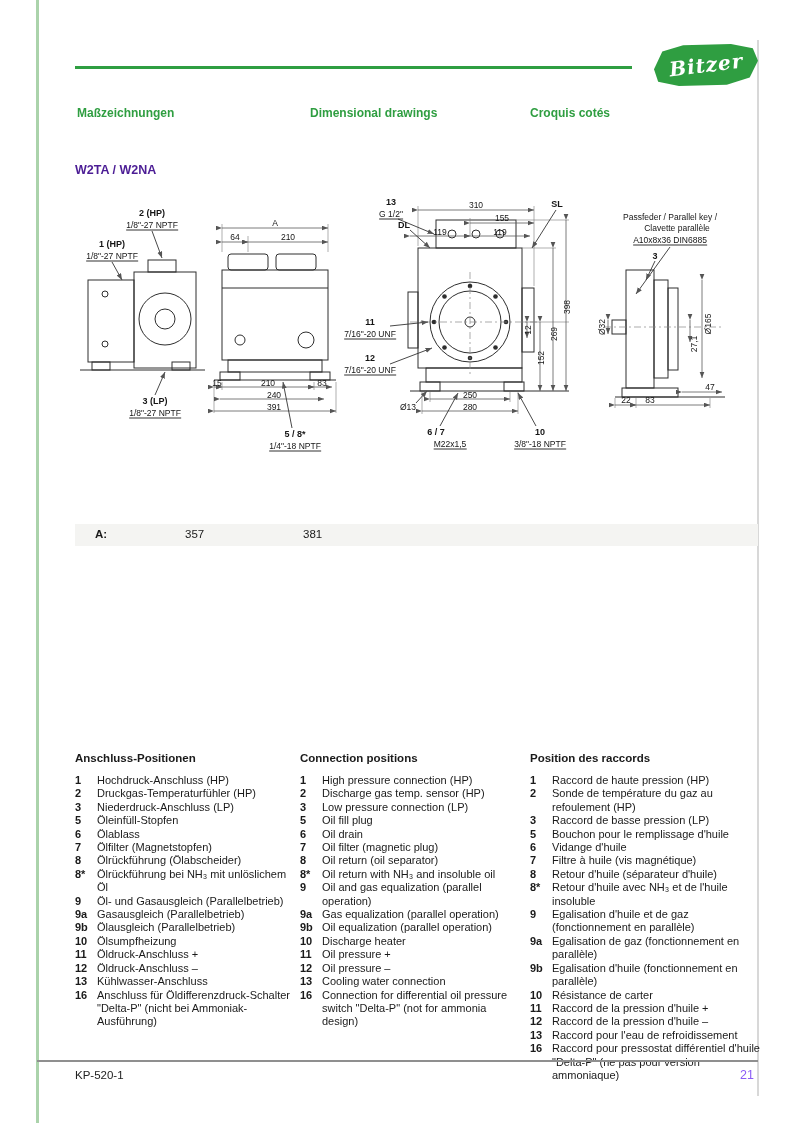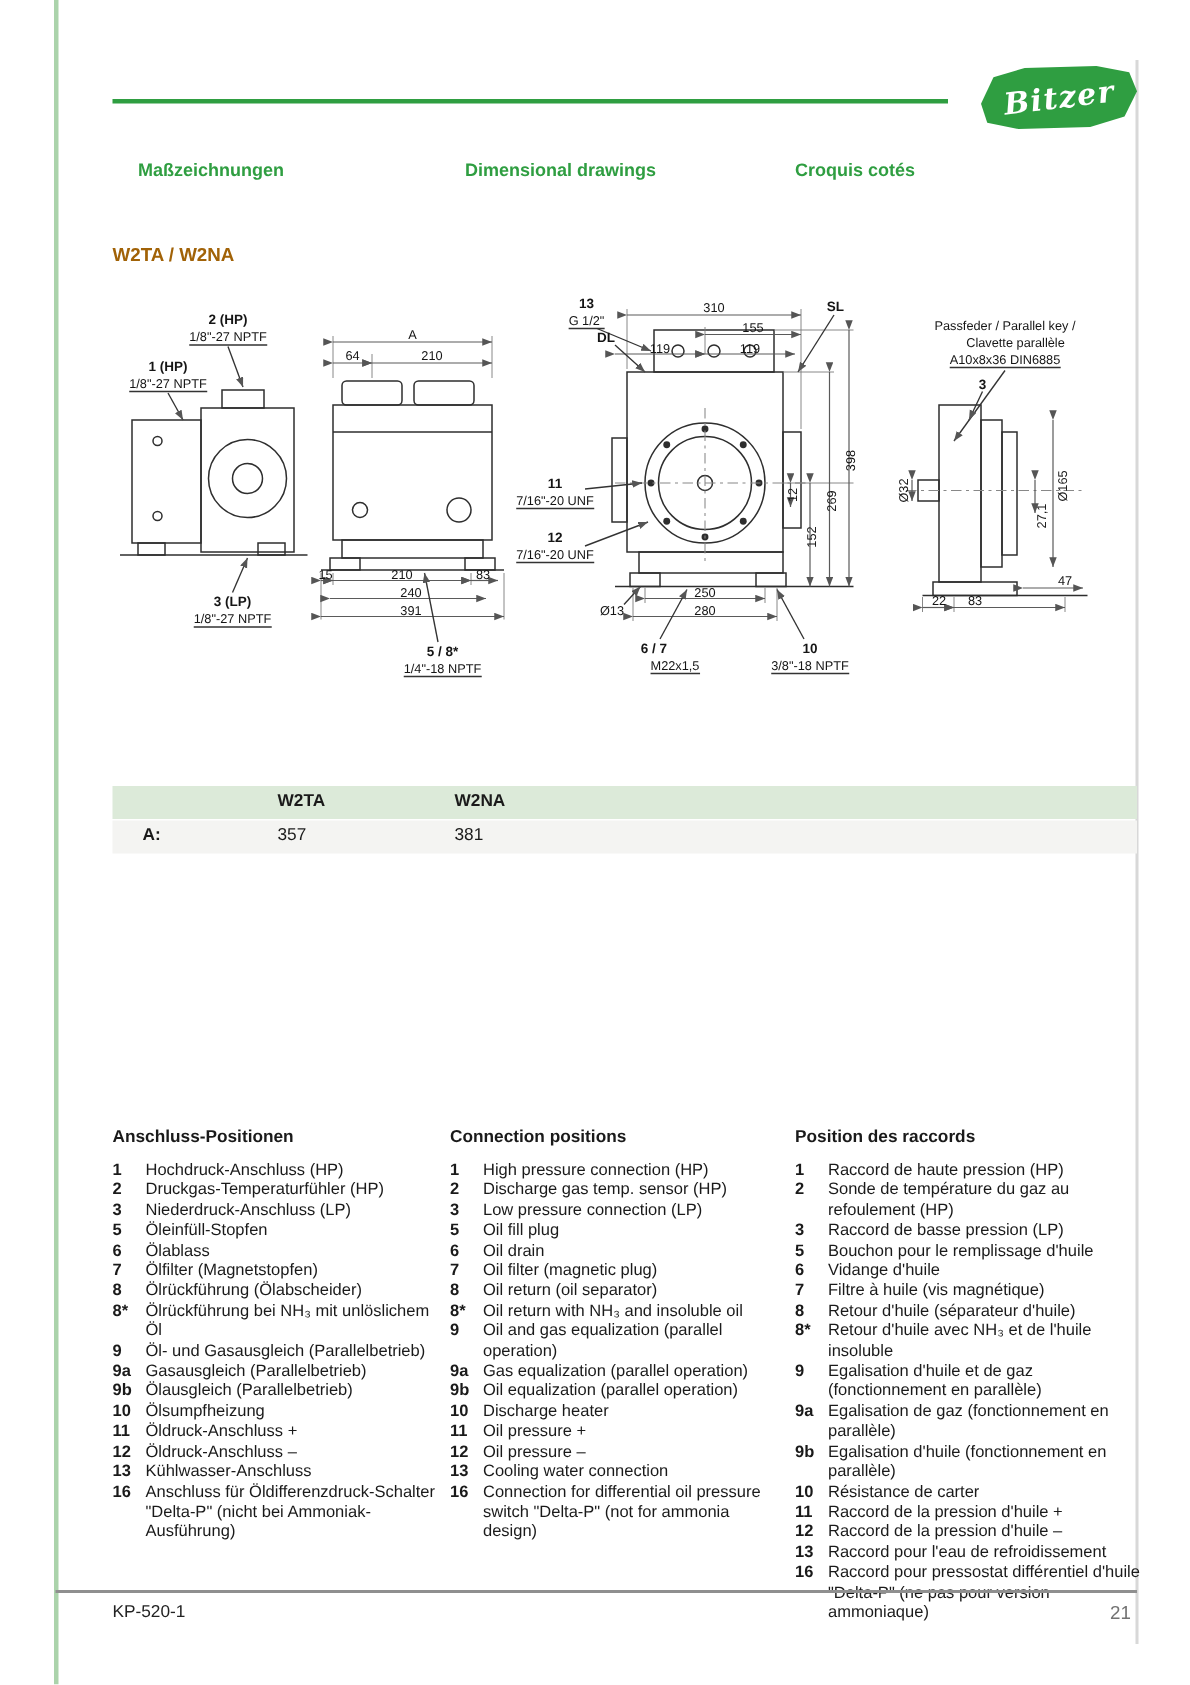--- a/index.html
+++ b/index.html
@@ -26,23 +26,23 @@
     display:flex; align-items:center; justify-content:center;
   }
   .logo-text {
     color:#fff; font-family:"DejaVu Serif","Liberation Serif",serif;
     font-style:italic; font-weight:bold; font-size:20px;
     transform:rotate(-7deg); letter-spacing:1px;
   }
 
   
   .lh { position:absolute; top:106px; font-size:12px; font-weight:bold; color:#2f9e41; }
-  .lh.de { left:92px; } .lh.en { left:310px; } .lh.fr { left:530px; }
-
-  .model-title { position:absolute; left:75px; top:163px; font-size:12.5px; font-weight:bold; color:#a16207; }
+  .lh.de { left:77px; } .lh.en { left:310px; } .lh.fr { left:530px; }
+
+  .model-title { position:absolute; left:75px; top:163px; font-size:12.5px; font-weight:bold; color:#4c1d95; }
 
   
   .drawings { position:absolute; left:70px; top:192px; width:712px; height:292px; }
   .drawings svg { position:absolute; left:0; top:0; }
   .dl { position:absolute; transform:translate(-50%,-50%); font-size:8.5px; white-space:nowrap; color:#151515; }
   .dl.b { font-weight:bold; font-size:9px; }
   .dl.ul { border-bottom:1px solid #333; padding-bottom:0; }
   .dl.rot { transform:translate(-50%,-50%) rotate(-90deg); }
 
   .art { stroke:#2e2e2e; fill:none; stroke-width:1; }
@@ -69,21 +69,21 @@
   .pcol.en { left:300px; width:221px; }
   .pcol.fr { left:530px; width:232px; }
   .ptitle { font-size:11.5px; font-weight:bold; margin-bottom:10px; }
   .pi { display:flex; font-size:11px; line-height:13.4px; }
   .pn { flex:0 0 22px; width:22px; font-weight:bold; }
   .pt { flex:1; }
 
   
   .footer-rule { position:absolute; left:37px; top:1060px; width:721px; height:2px; background:#8f8f8f; }
   .footer-left { position:absolute; left:75px; top:1069px; font-size:11.5px; color:#222; }
-  .footer-right { position:absolute; left:740px; top:1068px; font-size:12.5px; color:#737373; }
+  .footer-right { position:absolute; left:740px; top:1068px; font-size:12.5px; color:#8b5cf6; }
 </style>
 </head>
 <body>
 
 <div class="page">
 
   <div class="green-edge"></div>
   <div class="page-edge-right"></div>
 
   <div class="logo">
@@ -278,24 +278,20 @@
     <span class="dl b" style="left:585px;top:64px">3</span>
     <span class="dl rot" style="left:532px;top:135px">Ø32</span>
     <span class="dl rot" style="left:638px;top:132px">Ø165</span>
     <span class="dl rot" style="left:624px;top:152px">27,1</span>
     <span class="dl" style="left:556px;top:208px">22</span>
     <span class="dl" style="left:580px;top:208px">83</span>
     <span class="dl" style="left:640px;top:195px">47</span>
   </div>
 
   <div class="dim-table">
-    <div class="tr th">
-      <span class="c1">W2TA</span>
-      <span class="c2">W2NA</span>
-    </div>
     <div class="tr tdr">
       <span class="c0">A:</span>
       <span class="c1">357</span>
       <span class="c2">381</span>
     </div>
   </div>
 
   <div class="pcol de">
     <div class="ptitle">Anschluss-Positionen</div>
     <div class="pi">

